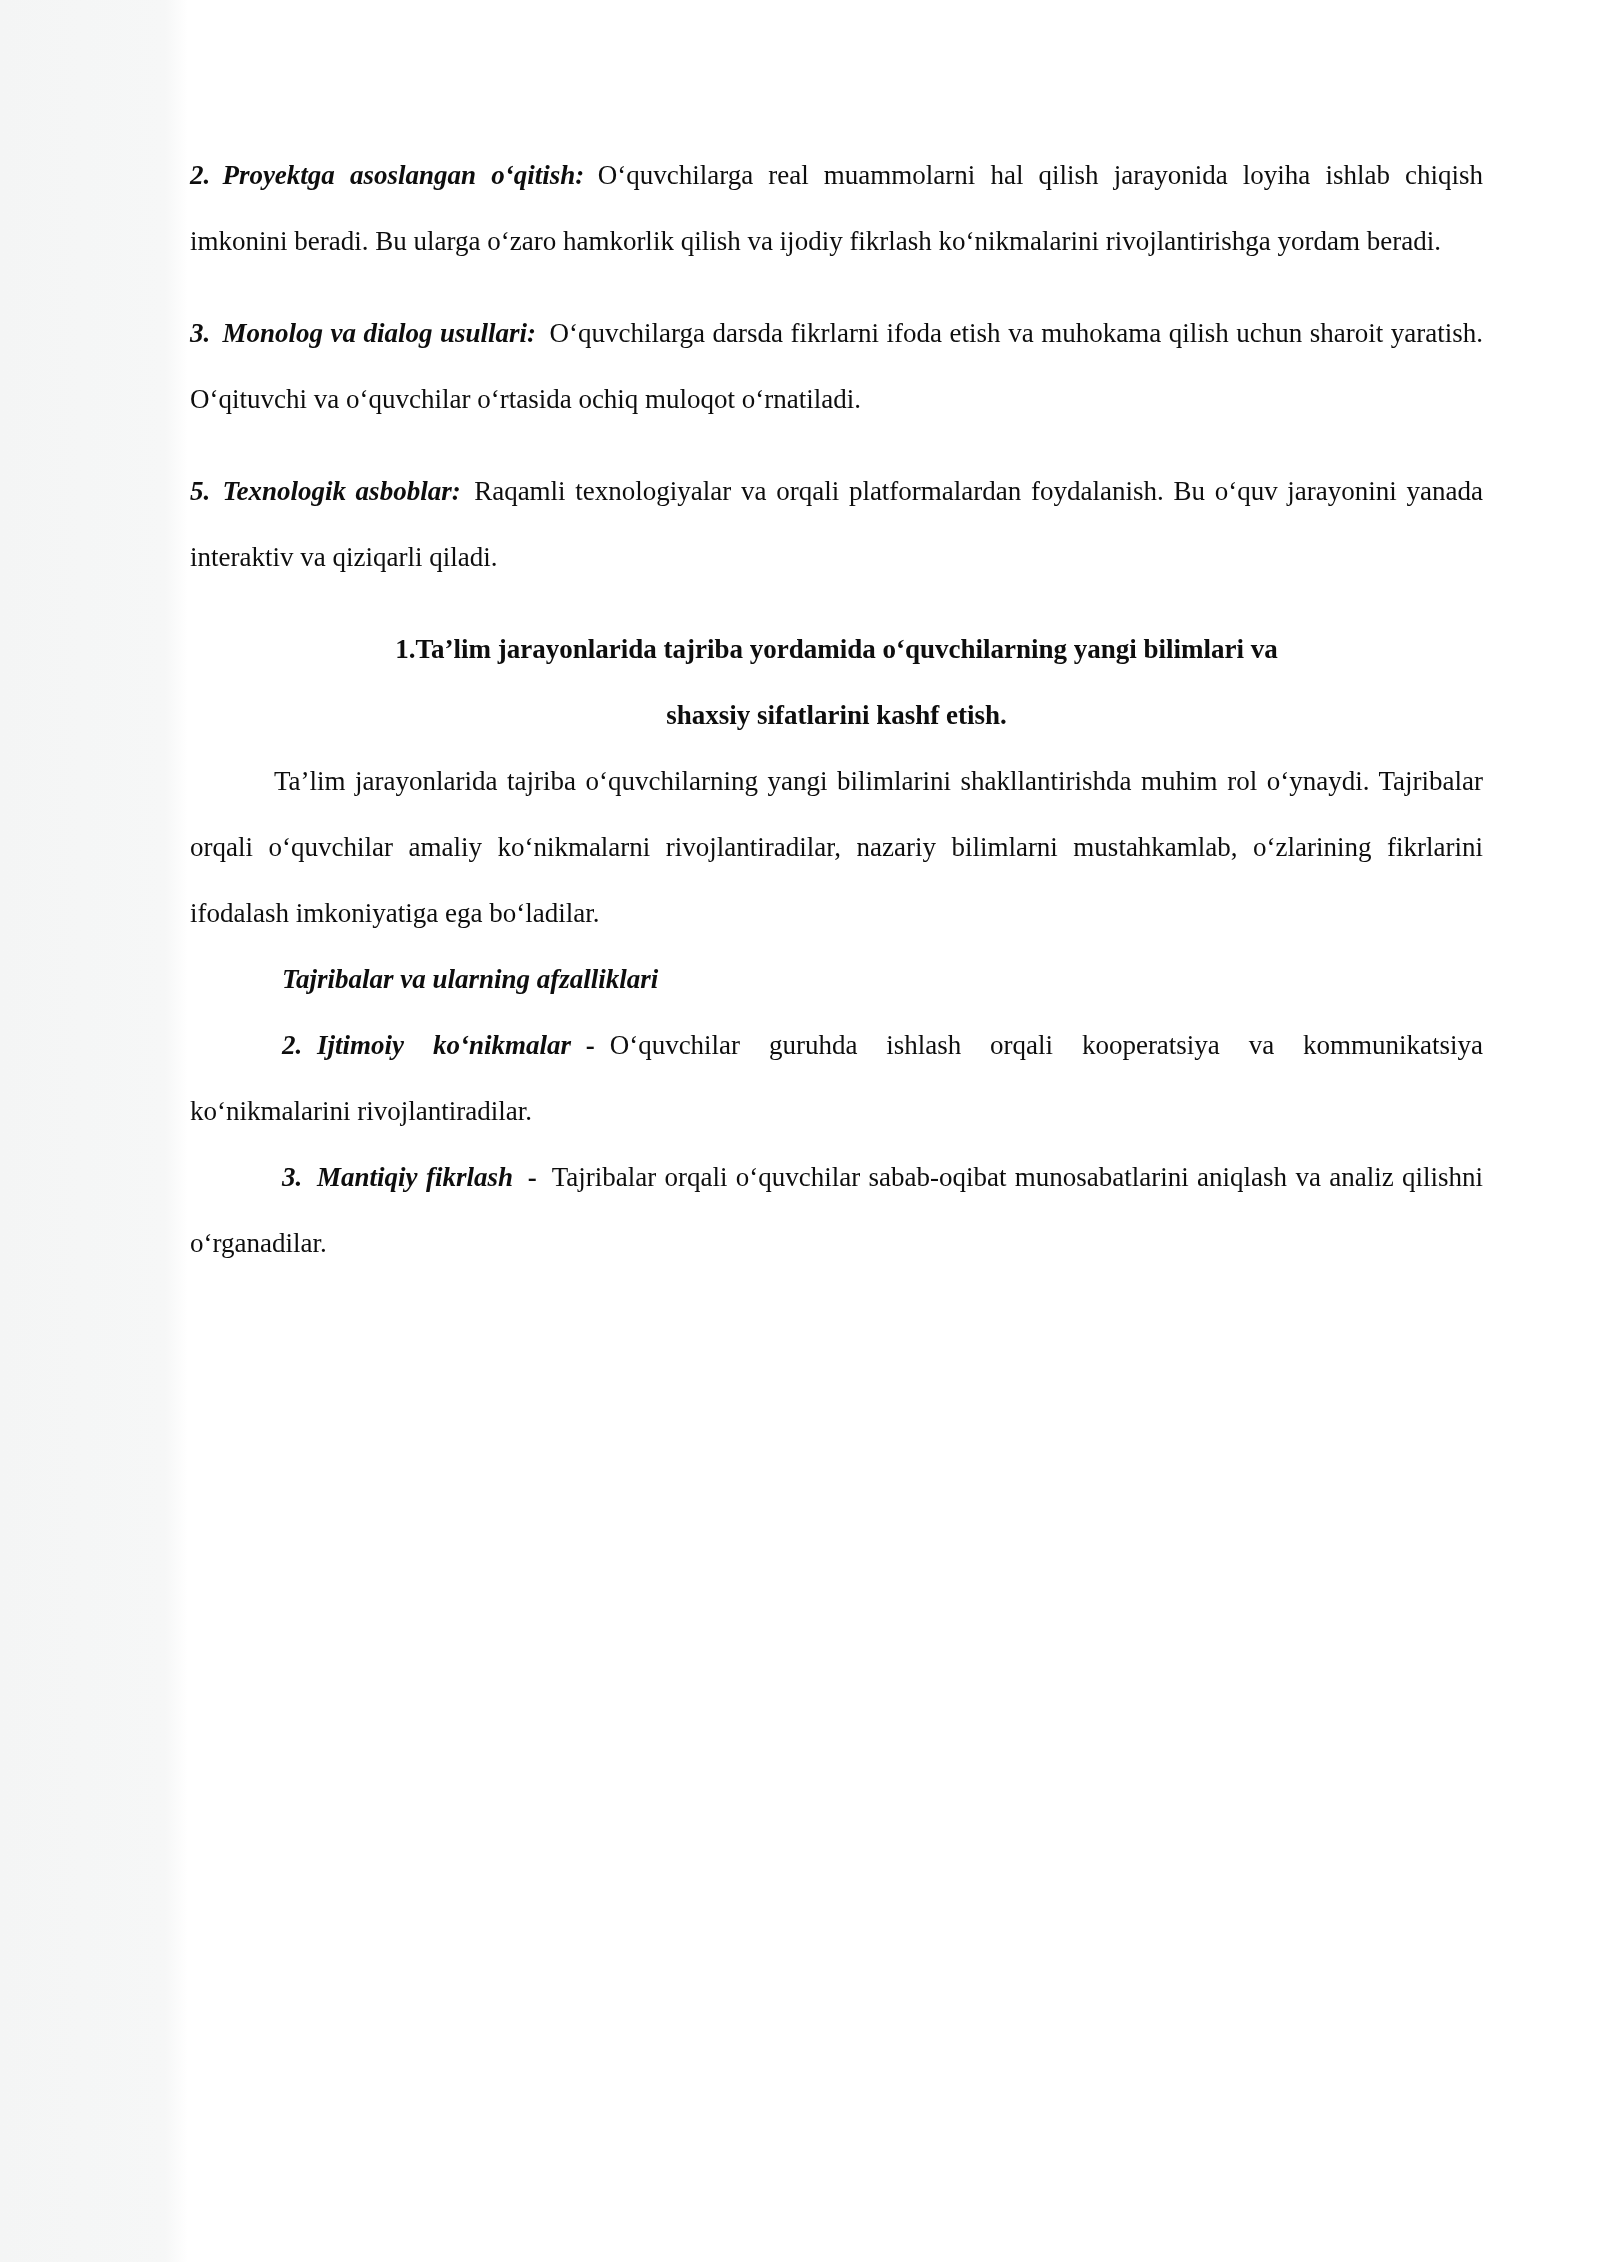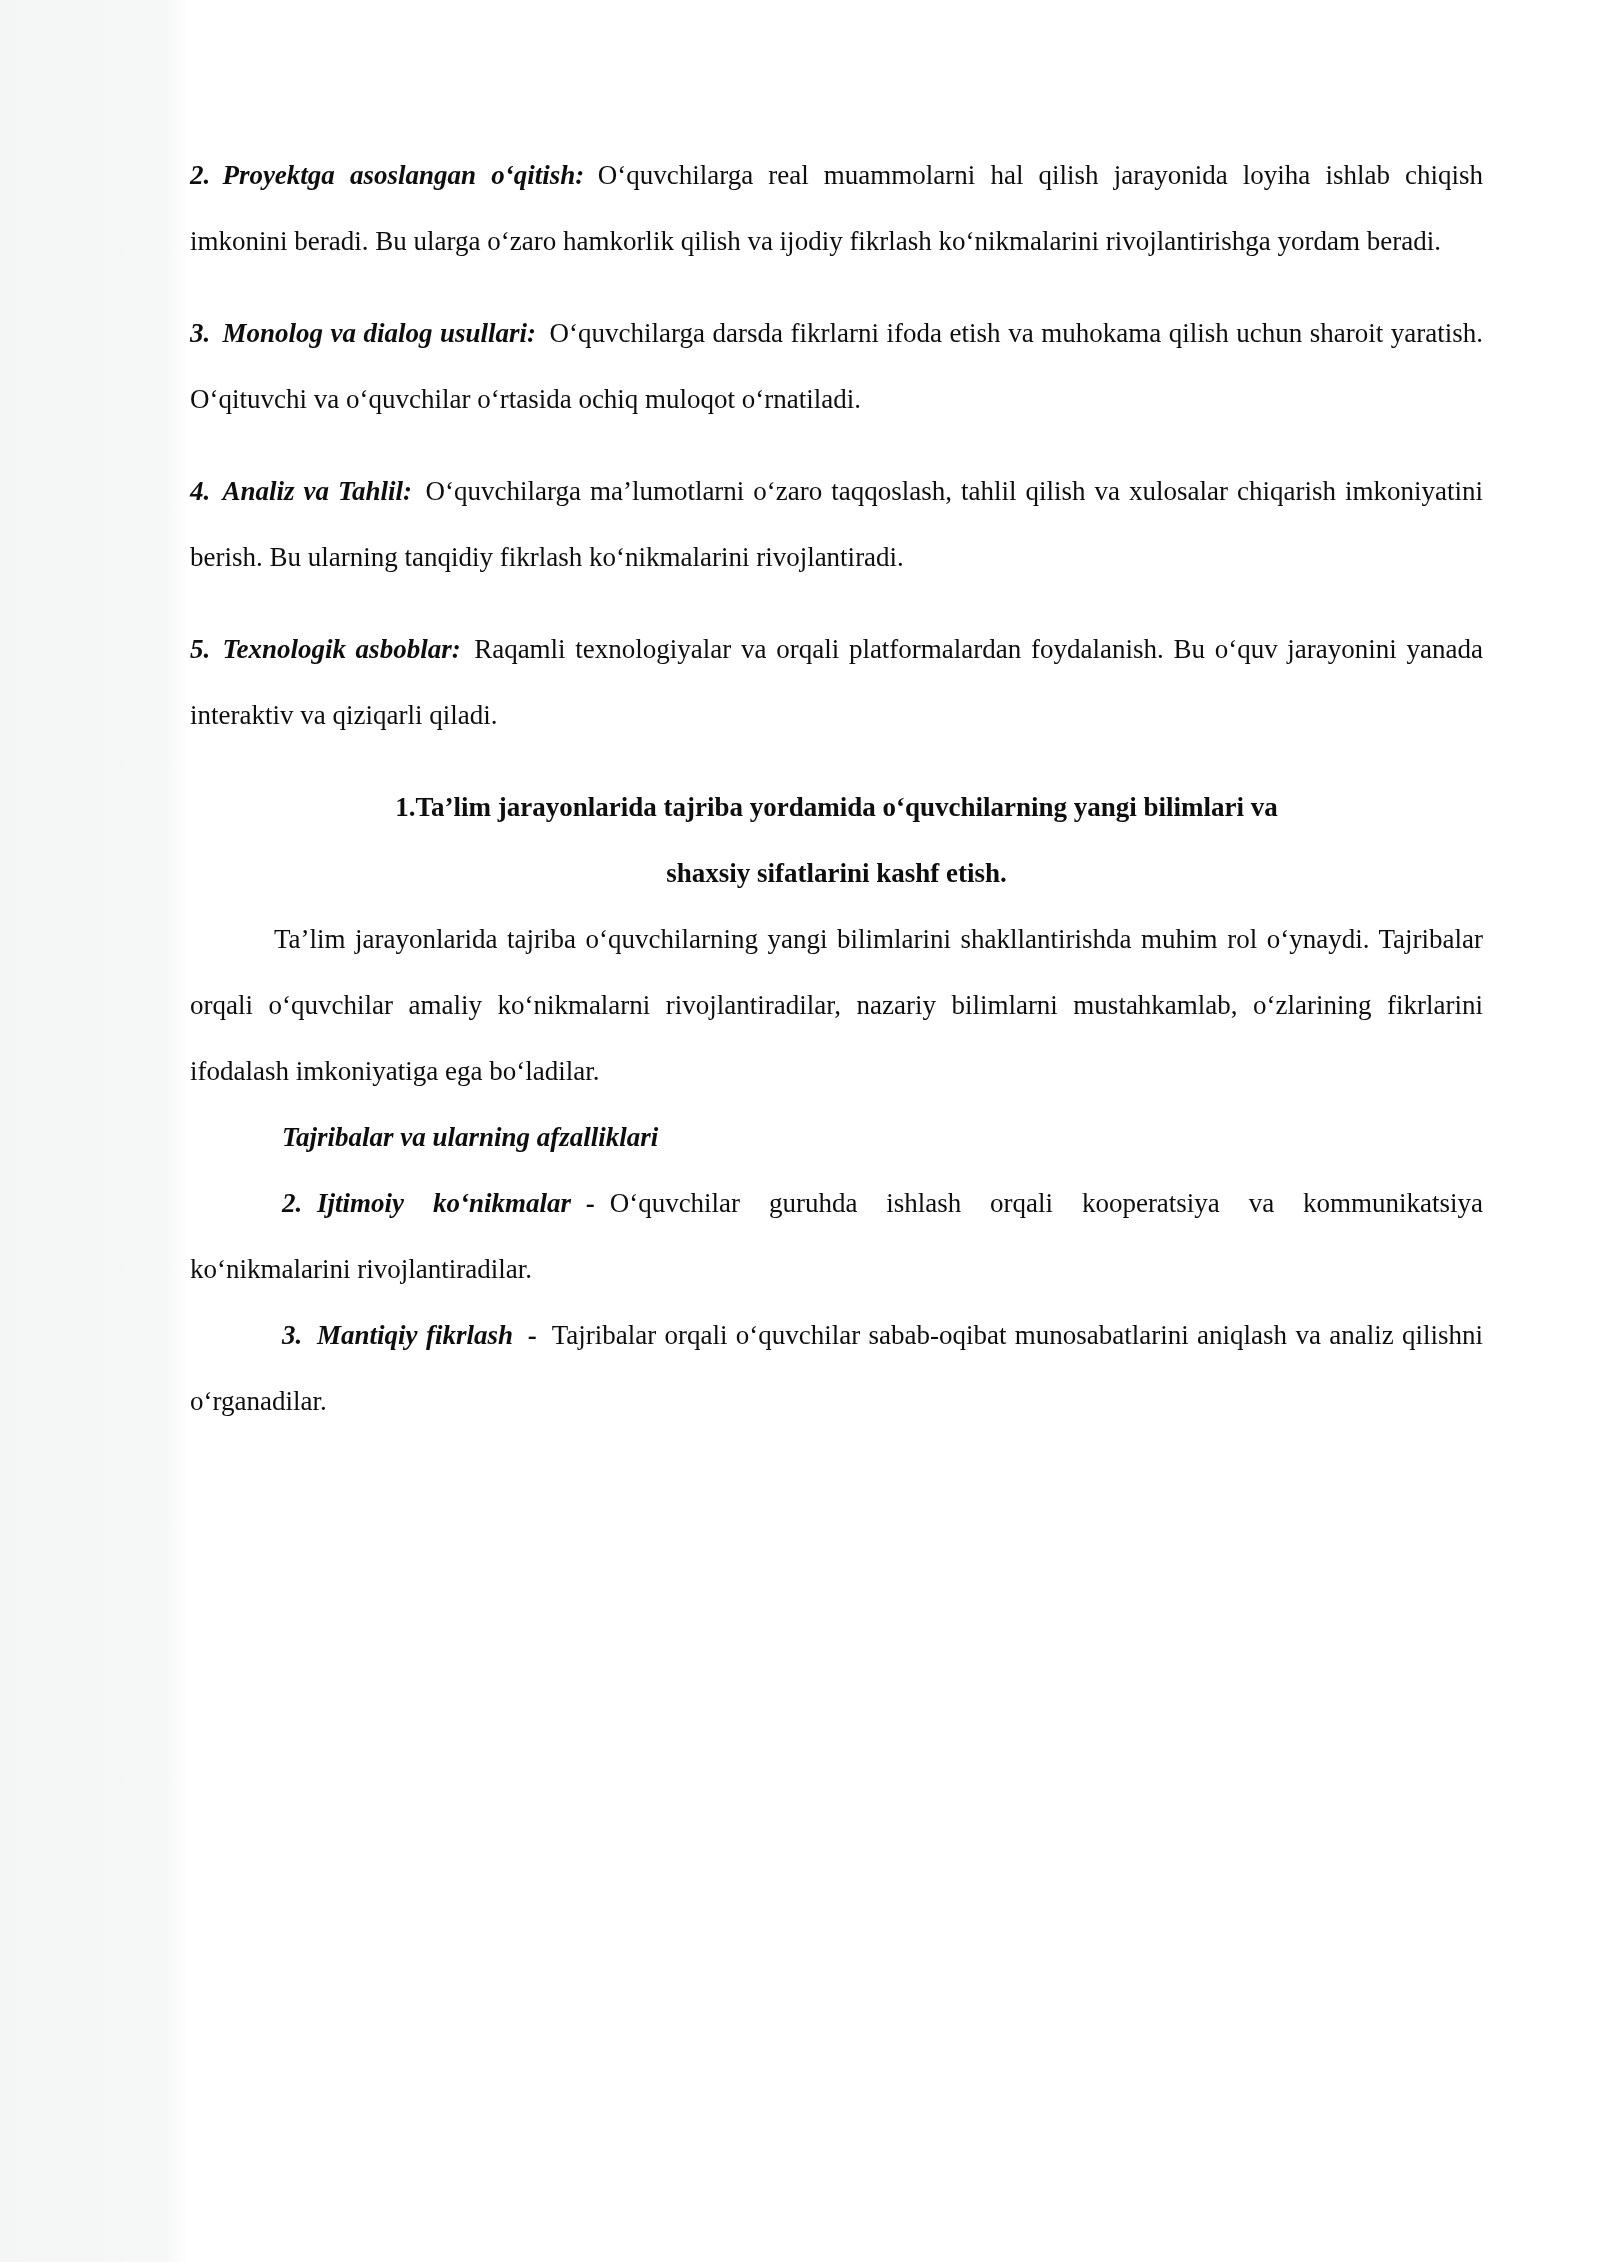--- a/index.html
+++ b/index.html
@@ -61,23 +61,20 @@
 <div class="page">
 
   <p class="para top-gap">
     <span class="num">2.</span><span class="leadtxt">Proyektga asoslangan o‘qitish:</span><span>O‘quvchilarga real muammolarni hal qilish jarayonida loyiha ishlab chiqish imkonini beradi. Bu ularga o‘zaro hamkorlik qilish va ijodiy fikrlash ko‘nikmalarini rivojlantirishga yordam beradi.</span>
   </p>
 
   <p class="para top-gap">
     <span class="num">3.</span><span class="leadtxt">Monolog va dialog usullari:</span><span>O‘quvchilarga darsda fikrlarni ifoda etish va muhokama qilish uchun sharoit yaratish. O‘qituvchi va o‘quvchilar o‘rtasida ochiq muloqot o‘rnatiladi.</span>
   </p>
 
-  <p class="para top-gap">
-    <span class="num">4.</span><span class="leadtxt">Analiz va Tahlil:</span><span>O‘quvchilarga ma’lumotlarni o‘zaro taqqoslash, tahlil qilish va xulosalar chiqarish imkoniyatini berish. Bu ularning tanqidiy fikrlash ko‘nikmalarini rivojlantiradi.</span>
-  </p>
 
   <p class="para top-gap">
     <span class="num">5.</span><span class="leadtxt">Texnologik asboblar:</span><span>Raqamli texnologiyalar va orqali platformalardan foydalanish. Bu o‘quv jarayonini yanada interaktiv va qiziqarli qiladi.</span>
   </p>
 
 
   <div class="heading">
     <div>1.Ta’lim jarayonlarida tajriba yordamida o‘quvchilarning yangi bilimlari va</div>
     <div>shaxsiy sifatlarini kashf etish.</div>
   </div>

